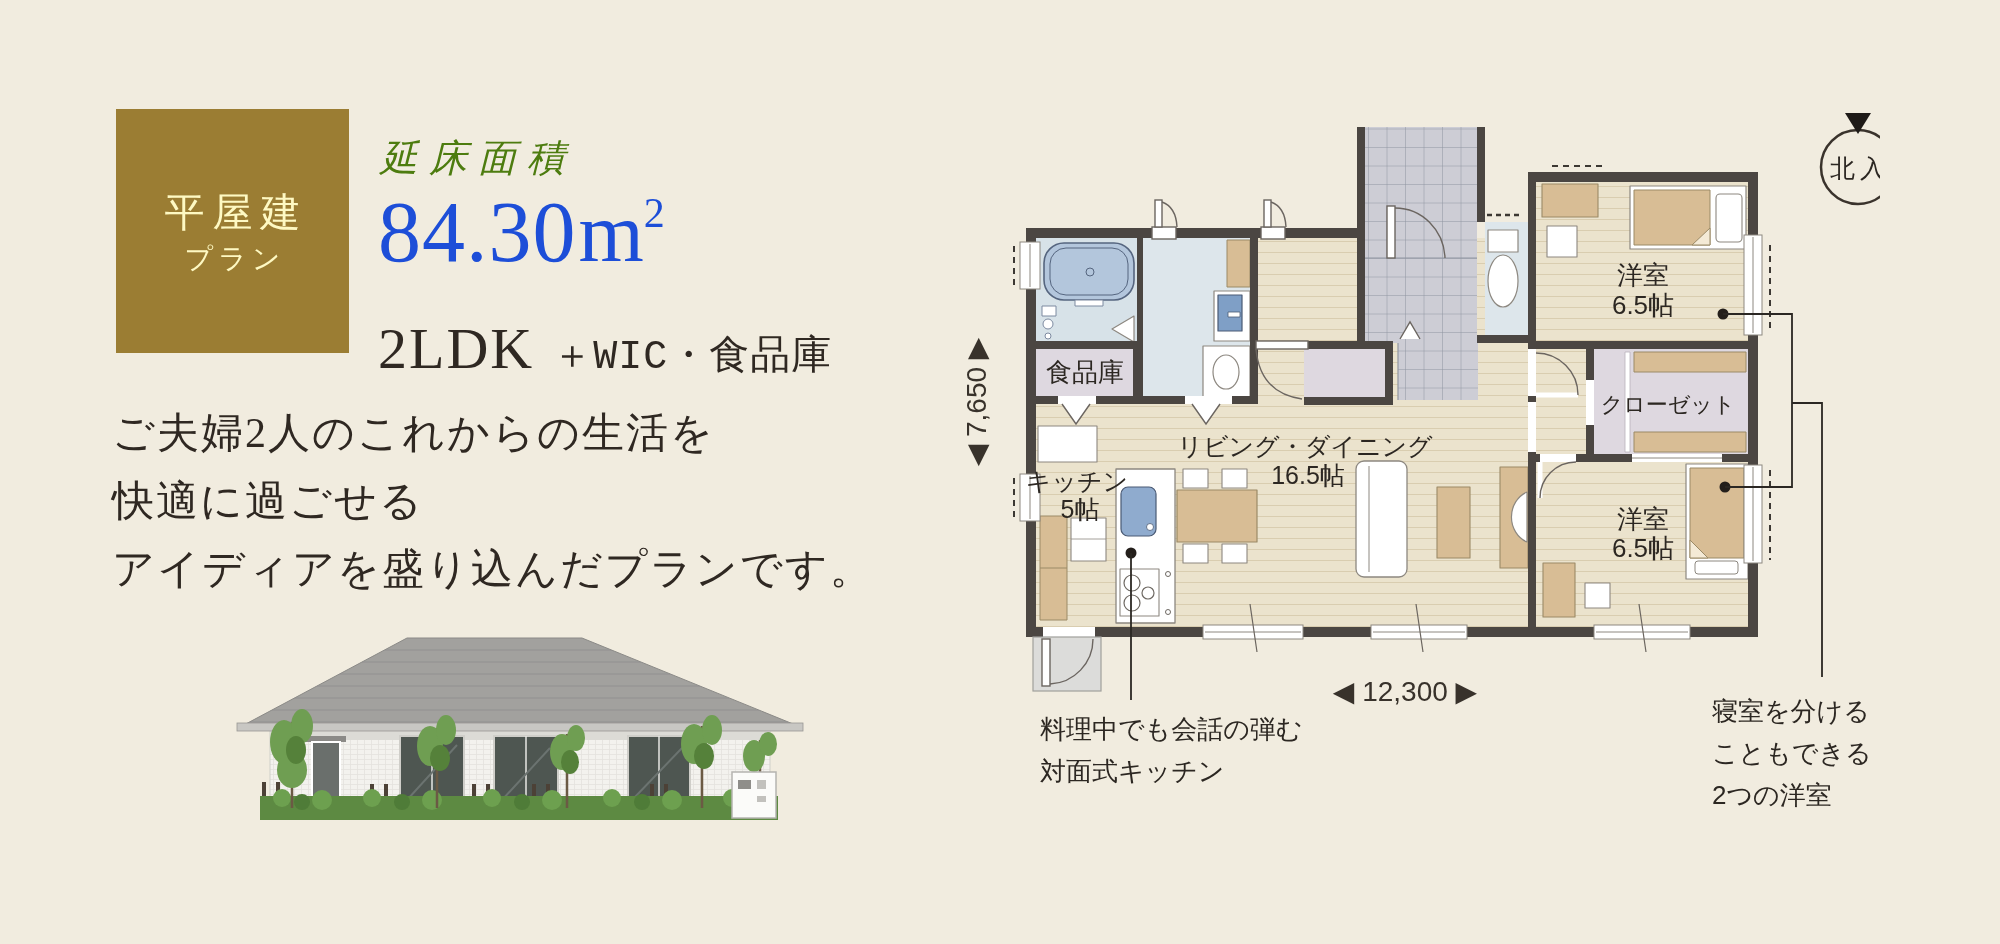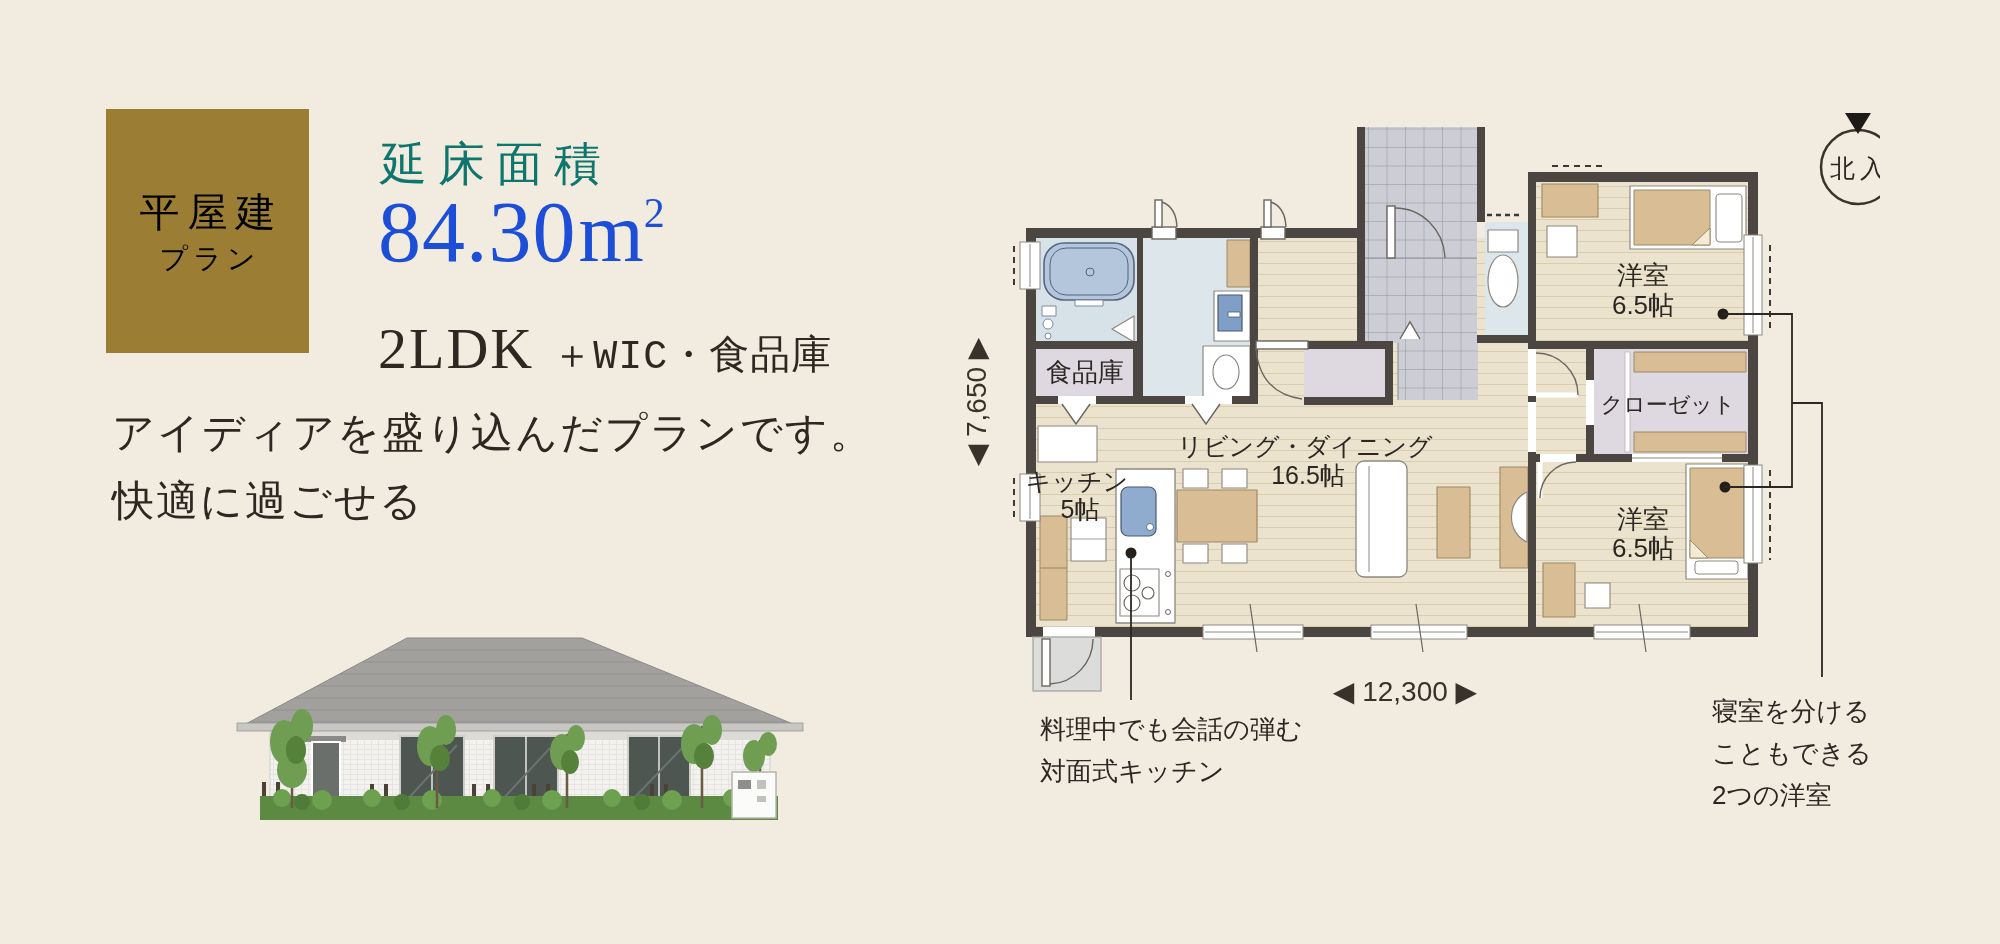--- a/index.html
+++ b/index.html
@@ -1,26 +1,26 @@
 <!DOCTYPE html>
 <html><head>
 <meta charset="utf-8">
 <style>
   html,body{margin:0;padding:0;}
   .serif{font-family:"Liberation Serif","DejaVu Serif",serif;}
   #stage{position:relative;width:2000px;height:944px;background:#f1ecdf;overflow:hidden;}
 
   
-  .badge{position:absolute;left:106px;top:109px;width:203px;height:244px;background:#9b7d33;
-         display:flex;flex-direction:column;align-items:center;justify-content:center;color:#000000;text-align:center;}
+  .badge{position:absolute;left:116px;top:109px;width:233px;height:244px;background:#9b7d33;
+         display:flex;flex-direction:column;align-items:center;justify-content:center;color:#fef9c3;text-align:center;}
   .badge .l1{font-size:40px;letter-spacing:8px;text-indent:8px;}
   .badge .l2{font-size:84px;font-weight:bold;line-height:1.02;margin:4px 0 2px 0;}
   .badge .l3{font-size:28px;letter-spacing:5px;text-indent:5px;}
 
-  .area-label{position:absolute;left:380px;top:133px;font-size:47px;letter-spacing:11px;color:#0f766e;}
+  .area-label{position:absolute;left:380px;top:133px;font-size:38px;letter-spacing:11px;color:#4d7c0f;font-style:italic;}
   .area-line{position:absolute;left:378px;top:182px;display:flex;align-items:baseline;color:#1d4ed8;white-space:nowrap;}
   .area-line .val{font-size:86px;letter-spacing:1px;}
   .area-line .unit{font-size:84px;margin-left:2px;}
   .area-line .sup{font-size:42px;vertical-align:baseline;position:relative;top:-34px;}
   .area-line .tsubo{font-size:54px;margin-left:6px;letter-spacing:1px;}
   .layout-line{position:absolute;left:378px;top:283px;display:flex;align-items:baseline;color:#2f2822;white-space:nowrap;}
   .layout-line .main{font-size:58px;letter-spacing:2px;margin-top:32px;}
   .layout-line .extra{font-size:40px;margin-left:18px;letter-spacing:1px;font-family:Liberation Mono, monospace;}
 
   .desc{position:absolute;left:112px;top:399px;font-size:42px;line-height:68px;color:#2f2822;letter-spacing:2px;white-space:nowrap;}
@@ -49,22 +49,23 @@
     <span class="val">84.30</span>
       <span class="unit">m</span>
       <span class="sup">2</span>
   </div>
   <div class="layout-line serif">
     <span class="main">2LDK</span>
     <span class="extra">＋WIC・食品庫</span>
   </div>
 
   <div class="desc serif">
+    <div>ご夫婦2人のこれからの生活を</div>
+    <div>快適に過ごせる</div>
     <div>アイディアを盛り込んだプランです。</div>
-    <div>快適に過ごせる</div>
   </div>
 
   <svg class="house" viewBox="0 0 580 205">
     <defs>
       <pattern id="housetile" width="7" height="5" patternUnits="userSpaceOnUse">
         <rect width="7" height="5" fill="#f3f2ee"></rect>
         <path d="M0 4.5 H7 M6.5 0 V5" stroke="#e3e2dd" stroke-width="0.8" fill="none"></path>
       </pattern>
       <clipPath id="roofclip">
           <polygon points="10,96 175,8 350,8 566,96"></polygon>

